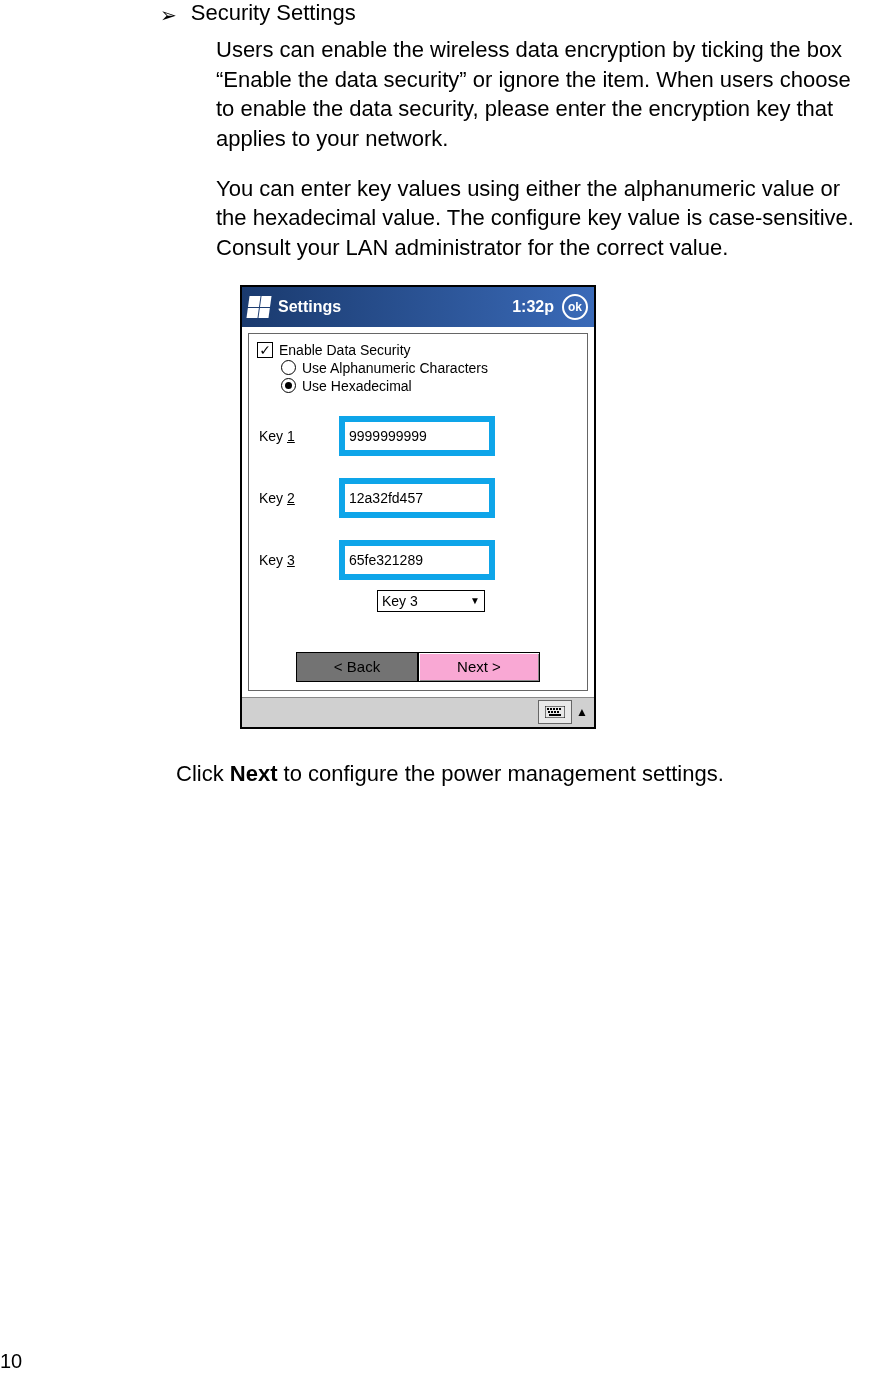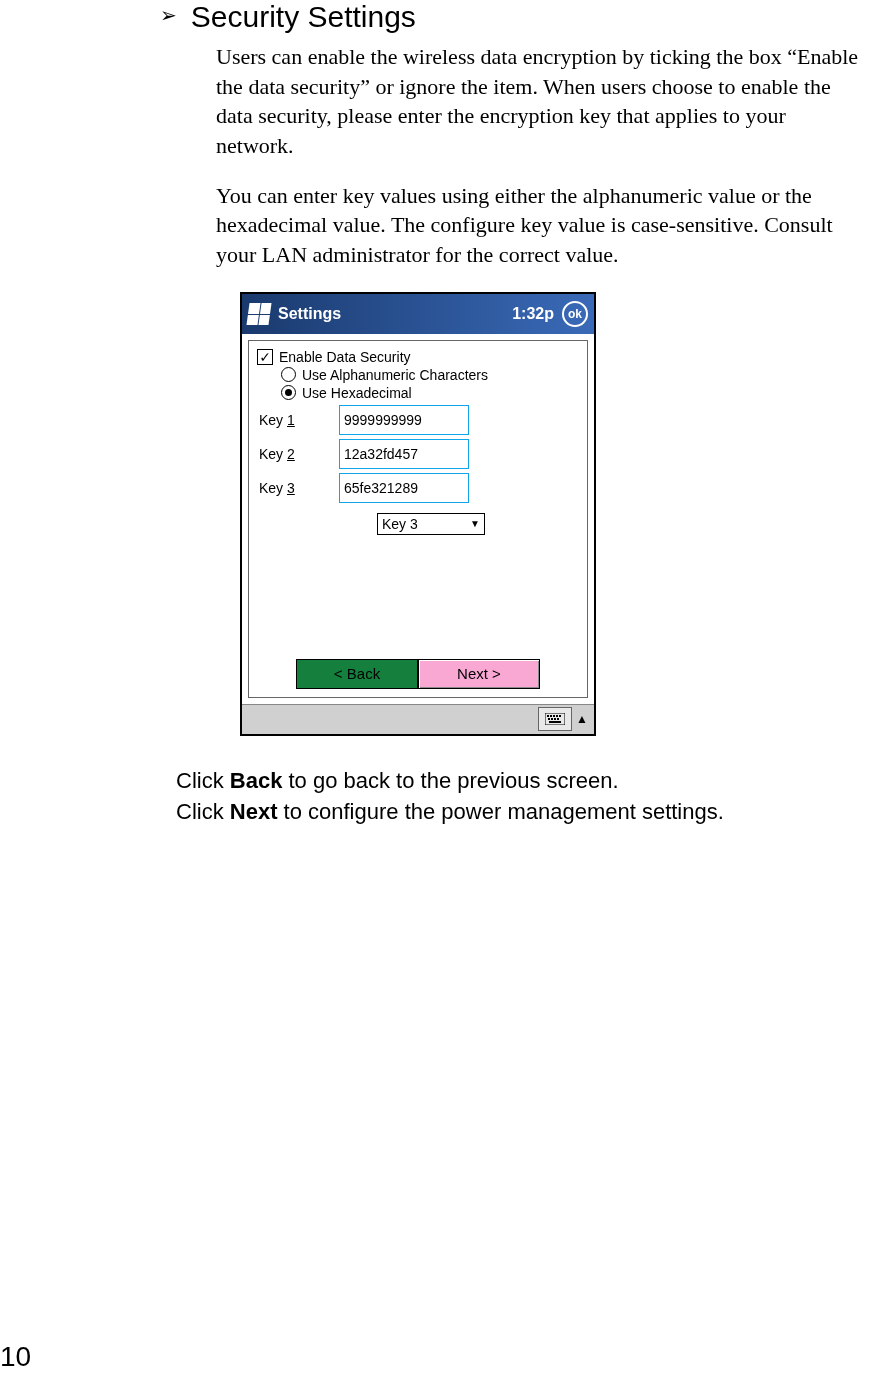--- a/index.html
+++ b/index.html
@@ -19,28 +19,27 @@
       display: flex;
       align-items: flex-start;
       margin-bottom: 8px;
     }
     .bullet-arrow {
       font-size: 20px;
       margin-right: 14px;
       margin-top: 3px;
     }
     .section-title {
-      font-size: 30px;
+      font-size: 22px;
     }
     .body-text {
       margin-left: 56px;
       margin-bottom: 20px;
       line-height: 1.35;
       padding-right: 4px;
-      font-family: Liberation Serif, serif;
     }
     .screenshot-wrap {
       margin: 22px 0 30px 80px;
     }
     .pda {
       width: 352px;
       border: 2px solid #000;
       background: #fff;
       font-family: Tahoma, sans-serif;
     }
@@ -128,32 +127,32 @@
     .radio.selected::after {
       content: "";
       width: 7px;
       height: 7px;
       background: #000;
       border-radius: 50%;
     }
     .key-row {
       display: flex;
       align-items: center;
-      margin-top: 4px;
+      margin-top: 22px;
     }
     .key-label {
       width: 80px;
       padding-left: 2px;
     }
     .key-label .u { text-decoration: underline; }
     .textbox {
-      border: 1px solid #0ea5e9;
+      border: 6px solid #0ea5e9;
       font-size: 14px;
       padding: 14px 4px;
-      width: 130px;
+      width: 156px;
       height: 19px;
       box-sizing: border-box;
       font-family: Tahoma, sans-serif;
     }
     .dropdown {
       border: 1px solid #000;
       width: 108px;
       height: 22px;
       margin-top: 10px;
       margin-left: 120px;
@@ -175,21 +174,21 @@
       display: flex;
     }
     .nav-btn {
       border: 1px solid #000;
       width: 120px;
       height: 28px;
       display: flex;
       align-items: center;
       justify-content: center;
       font-size: 15px;
-      background: #15803d;
+      background: #737373;
     }
     .nav-btn.next {
       background: #f9a8d4;
       box-shadow: inset 1px 1px 0 #fff, inset -1px -1px 0 #888;
     }
     .pda-bottombar {
       background: #d0d0d0;
       border-top: 1px solid #888;
       height: 30px;
       display: flex;
@@ -213,21 +212,21 @@
       font-size: 12px;
     }
     .instr {
       margin-left: 16px;
       line-height: 1.4;
     }
     .page-number {
       position: fixed;
       bottom: 14px;
       left: 0px;
-      font-size: 28px;
+      font-size: 20px;
     }
   </style>
 </head>
 <body>
 
 <div class="page">
   <div class="bullet-row">
     <span class="bullet-arrow">➢</span>
     <span class="section-title">Security Settings</span>
   </div>
@@ -300,20 +299,17 @@
               <rect x="12" y="5" width="2" height="2" fill="#000"></rect>
             <rect x="4" y="8" width="12" height="2" fill="#000"></rect>
           </svg>
         </span>
         <span class="up-arrow">▲</span>
       </div>
     </div>
   </div>
 
   <div class="instr">
-    <span>Click </span><b>Back</b><span> to go back to the previous screen.</span>
-  </div>
-  <div class="instr">
     <span>Click </span><b>Next</b><span> to configure the power management settings.</span>
   </div>
 </div>
 
 <div class="page-number">10</div>
 
 </body></html>

